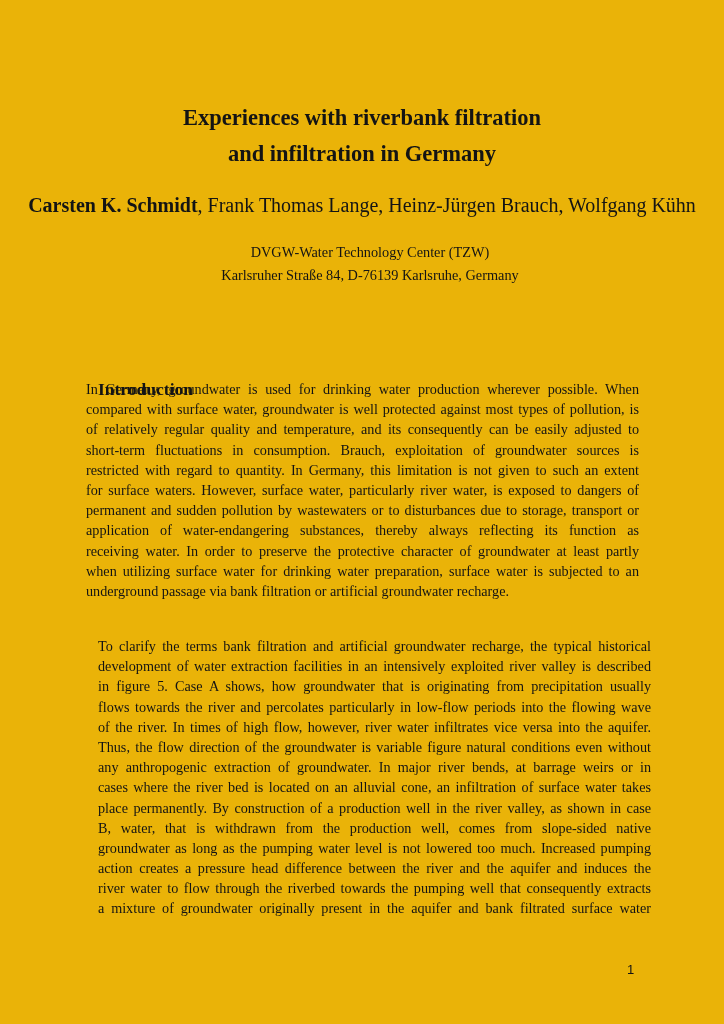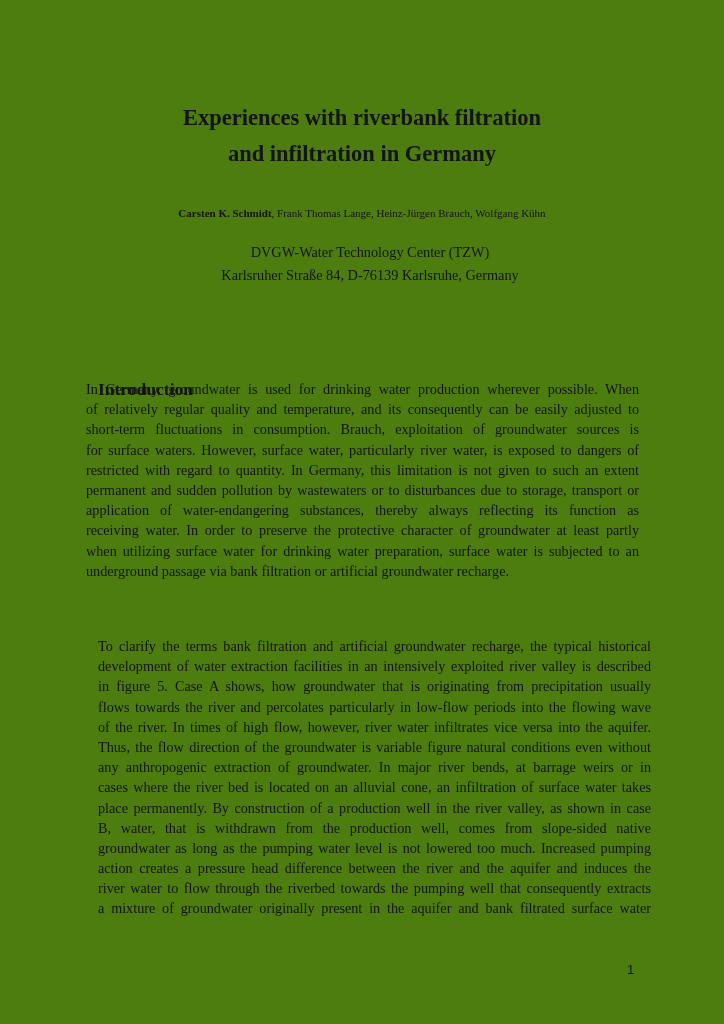--- a/index.html
+++ b/index.html
@@ -13,41 +13,41 @@
       position: relative;
       overflow: hidden;
       font-family: "Liberation Serif", "DejaVu Serif", serif;
       color: #141414;
     }
     .page {
       position: absolute;
       left: 0; top: 0;
       width: 724px;
       height: 1024px;
-      background: #4d7c0f;
+      background: #eab308;
     }
     .title {
       position: absolute;
       left: 0;
       width: 724px;
       text-align: center;
       font-weight: bold;
       font-size: 22.5px;
       line-height: 36px;
       top: 100px;
       margin: 0;
       letter-spacing: 0px;
     }
     .authors {
       position: absolute;
       left: 0;
       width: 724px;
-      top: 204px;
+      top: 196px;
       text-align: center;
-      font-size: 11px;
+      font-size: 20px;
       line-height: 18px;
       margin: 0;
     }
     .authors b { font-weight: bold; }
     .affil {
       position: absolute;
       left: 8px;
       width: 724px;
       text-align: center;
       font-size: 14.3px;
@@ -109,24 +109,25 @@
 
   <p class="authors"><b>Carsten K. Schmidt</b><span>, Frank Thomas Lange, Heinz-Jürgen Brauch, Wolfgang Kühn</span></p>
 
   <p class="affil l1">DVGW-Water Technology Center (TZW)</p>
   <p class="affil l2">Karlsruher Straße 84, D-76139 Karlsruhe, Germany</p>
 
   <h2 class="section-heading">Introduction</h2>
 
   <div class="para p1">
     <span class="ln">In Germany, groundwater is used for drinking water production wherever possible. When</span>
+    <span class="ln">compared with surface water, groundwater is well protected against most types of pollution, is</span>
     <span class="ln">of relatively regular quality and temperature, and its consequently can be easily adjusted to</span>
     <span class="ln">short-term fluctuations in consumption. Brauch, exploitation of groundwater sources is</span>
+    <span class="ln">restricted with regard to quantity. In Germany, this limitation is not given to such an extent</span>
     <span class="ln">for surface waters. However, surface water, particularly river water, is exposed to dangers of</span>
-    <span class="ln">restricted with regard to quantity. In Germany, this limitation is not given to such an extent</span>
     <span class="ln">permanent and sudden pollution by wastewaters or to disturbances due to storage, transport or</span>
     <span class="ln">application of water-endangering substances, thereby always reflecting its function as</span>
     <span class="ln">receiving water. In order to preserve the protective character of groundwater at least partly</span>
     <span class="ln">when utilizing surface water for drinking water preparation, surface water is subjected to an</span>
     <span class="ln last">underground passage via bank filtration or artificial groundwater recharge.</span>
   </div>
 
   <div class="para p2">
     <span class="ln">To clarify the terms bank filtration and artificial groundwater recharge, the typical historical</span>
     <span class="ln">development of water extraction facilities in an intensively exploited river valley is described</span>

